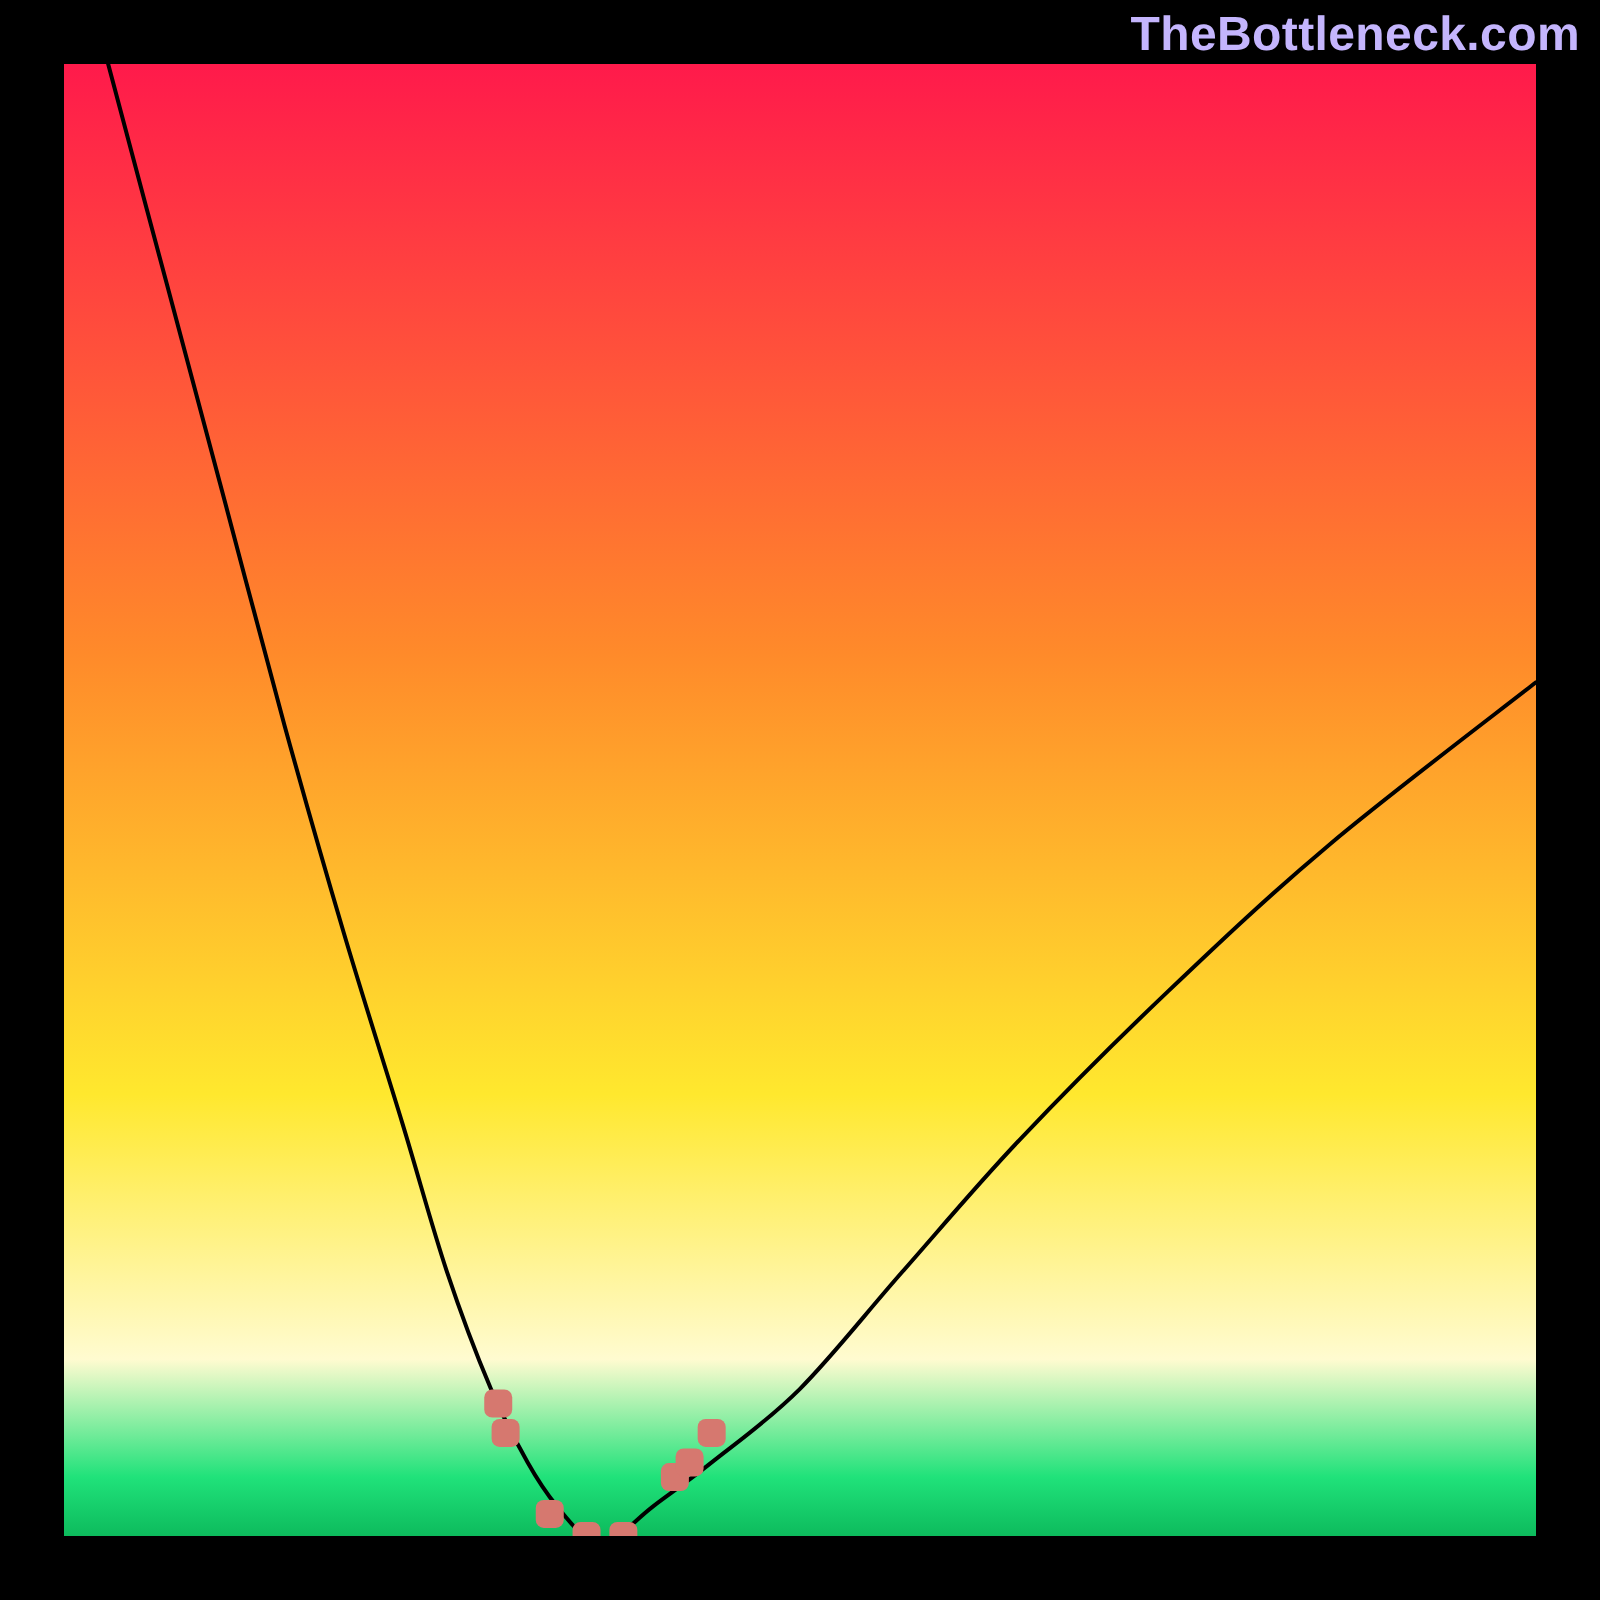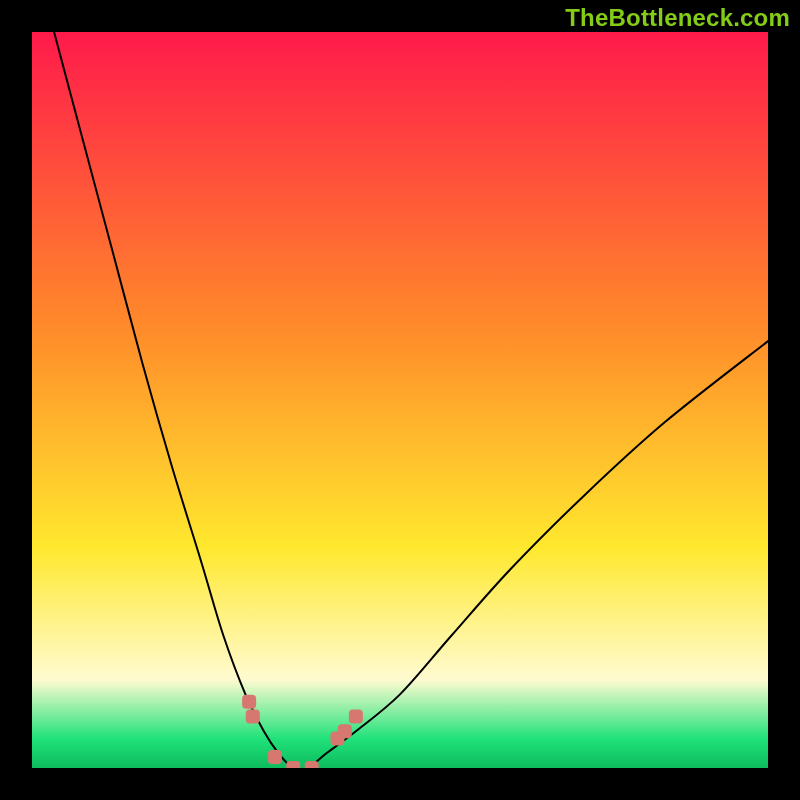--- a/index.html
+++ b/index.html
@@ -14,21 +14,21 @@
   .frame {
     position: relative;
     width: 800px;
     height: 800px;
     background: #000;
   }
   .watermark {
     position: absolute;
     top: 4px;
     right: 10px;
-    color: #84cc16;
+    color: #c4b5fd;
     font-size: 24px;
     font-weight: 600;
     letter-spacing: 0.2px;
     user-select: none;
   }
   .plot {
     position: absolute;
     left: 32px;
     top: 32px;
     width: 736px;

